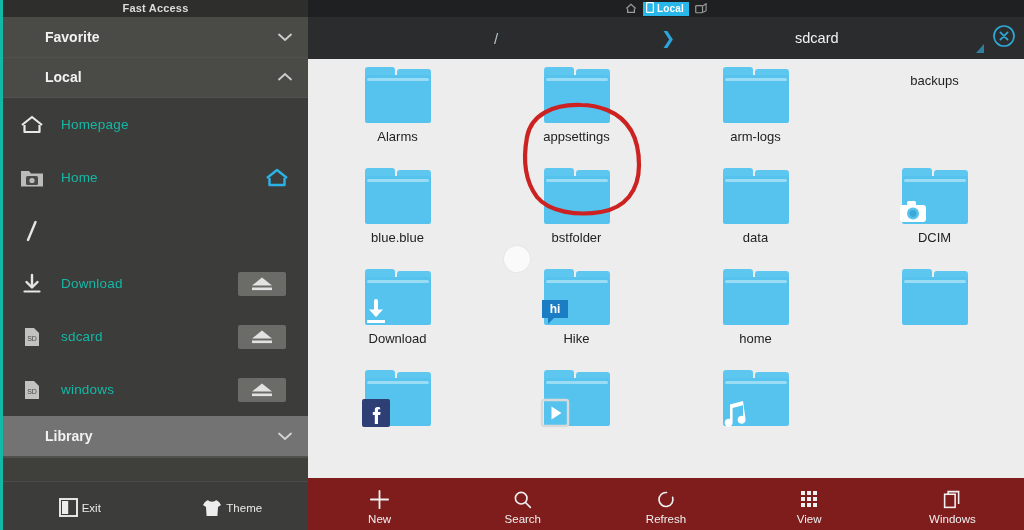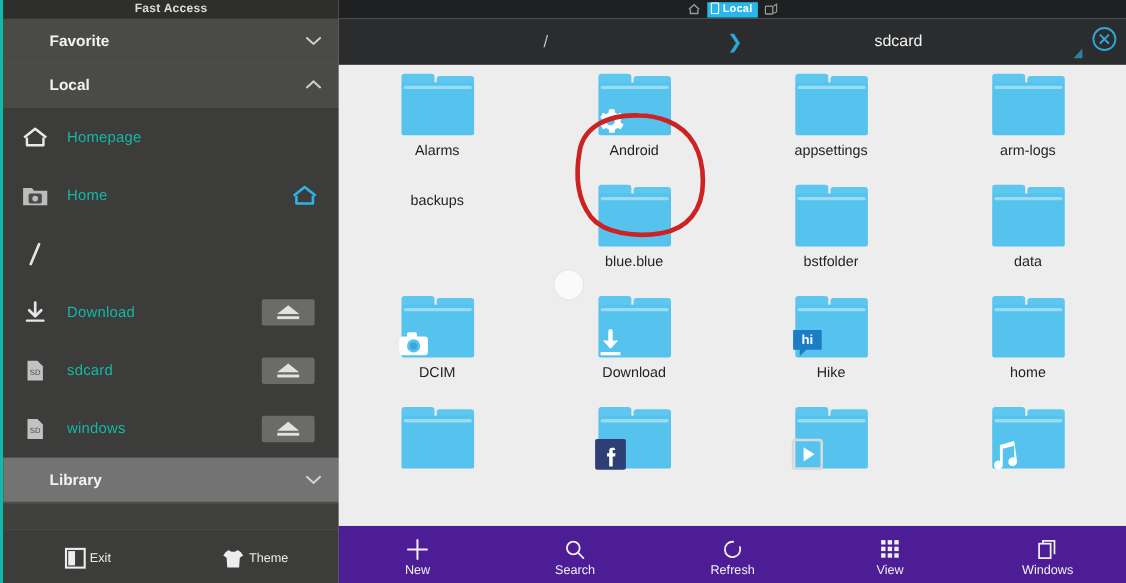--- a/index.html
+++ b/index.html
@@ -113,21 +113,21 @@
     white-space:nowrap; overflow:hidden;
   }
   .cursor-dot {
     position:absolute; left:196px; top:187px; width:26px; height:26px;
     border-radius:50%; background:rgba(255,255,255,.72);
     box-shadow:0 0 2px rgba(0,0,0,.10);
   }
   #redcircle { position:absolute; left:207px; top:40px; pointer-events:none; }
 
   
-  #main-bottom { height:52px; background:#4c1d95; display:flex; }
+  #main-bottom { height:52px; background:#7f1d1d; display:flex; }
   .mb-btn { flex:1; display:flex; flex-direction:column; align-items:center; justify-content:center;
             color:#f0f0f0; font-size:11.5px; gap:2px; padding-top:4px; }
   .mb-btn .ic { height:24px; display:flex; align-items:center; }
   .dots { display:grid; grid-template-columns:repeat(3,4px); grid-template-rows:repeat(3,4px); gap:2px; }
   .dots i { background:#f0f0f0; display:block; width:4px; height:4px; }
 </style>
 </head>
 <body>
 
 <div id="app">
@@ -327,32 +327,20 @@
               <span class="lip"></span>
             </div>
             <div class="fname">Alarms</div>
           </div>
           <div class="cell">
             <div class="folder">
               <span class="tab"></span>
               <span class="tab2"></span>
               <span class="body"></span>
               <span class="lip"></span>
-              <span class="badge"><svg viewBox="0 0 24 24" width="30" height="30">
-                  <path fill="#ffffff" d="M19.4 13a7.8 7.8 0 0 0 0-2l2-1.6-2-3.4-2.4 1a7.6 7.6 0 0 0-1.7-1l-.4-2.6h-3.9l-.4 2.6c-.6.2-1.2.6-1.7 1l-2.4-1-2 3.4L6.6 11a7.8 7.8 0 0 0 0 2l-2 1.6 2 3.4 2.4-1c.5.4 1.1.8 1.7 1l.4 2.6h3.9l.4-2.6c.6-.2 1.2-.6 1.7-1l2.4 1 2-3.4zM12 15.2A3.2 3.2 0 1 1 12 8.8a3.2 3.2 0 0 1 0 6.4z"></path>
-                </svg></span>
-            </div>
-            <div class="fname">Android</div>
-          </div>
-          <div class="cell">
-            <div class="folder">
-              <span class="tab"></span>
-              <span class="tab2"></span>
-              <span class="body"></span>
-              <span class="lip"></span>
             </div>
             <div class="fname">appsettings</div>
           </div>
           <div class="cell">
             <div class="folder">
               <span class="tab"></span>
               <span class="tab2"></span>
               <span class="body"></span>
               <span class="lip"></span>
             </div>

